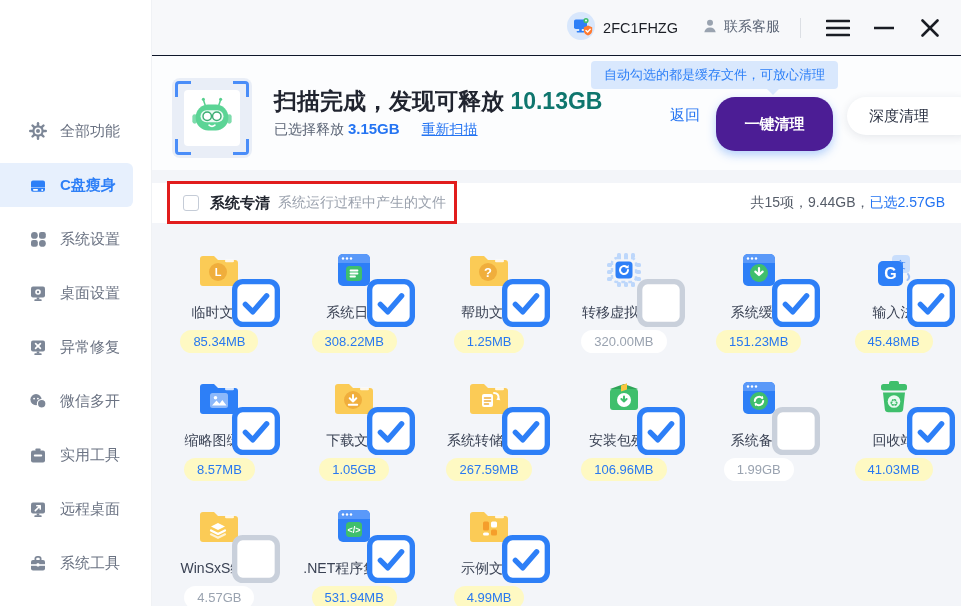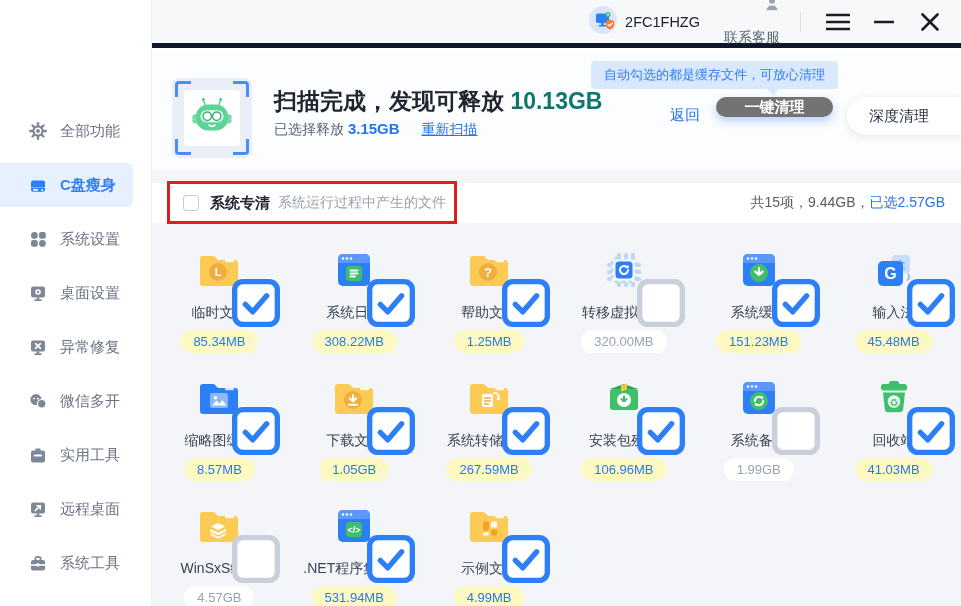--- a/index.html
+++ b/index.html
@@ -9,23 +9,23 @@
   
   .sidebar { position:absolute; left:0; top:0; width:152px; height:606px; background:#fff; border-right:1px solid #f0f2f5; z-index:3; }
   .logo-block { display:flex; flex-direction:column; align-items:center; padding-top:10px; }
   .logo-title { font-size:15px; font-weight:600; color:#15181f; margin-top:4px; }
   .menu { position:absolute; top:109px; left:0; right:0; }
   .menu-item { display:flex; align-items:center; height:44px; margin-bottom:10px; padding-left:29px; font-size:15px; color:#6b7383; cursor:pointer; }
   .menu-item .mi-icon { width:18px; height:18px; margin-right:13px; flex:0 0 18px; }
   .menu-item.active { width:133px; background:#e7f0fd; color:#2d7ff7; font-weight:600; border-radius:0 6px 6px 0; }
 
   
-  .topbar { position:absolute; left:152px; top:0; right:0; height:48px; background:#f7f8fa; border-bottom:5px solid #0f172a; display:flex; align-items:center; justify-content:flex-end; padding-right:14px; z-index:2; }
+  .topbar { position:absolute; left:152px; top:0; right:0; height:56px; background:#f7f8fa; border-bottom:1px solid #0f172a; display:flex; align-items:center; justify-content:flex-end; padding-right:14px; z-index:2; }
   .tb-code { display:flex; align-items:center; gap:8px; font-size:14.5px; color:#1c1f26; margin-right:24px; }
-  .tb-support { display:flex; align-items:flex-end; gap:14px; font-size:14px; color:#5a6475; cursor:pointer;flex-direction:column; }
+  .tb-support { display:flex; align-items:flex-start; gap:6px; font-size:14px; color:#5a6475; cursor:pointer; }
   .tb-divider { width:1px; height:20px; background:#dcdfe4; margin:0 20px; }
   .winbtn { width:34px; height:34px; display:flex; align-items:center; justify-content:center; cursor:pointer; }
   .winbtn + .winbtn { margin-left:12px; }
 
   
   .hdr { position:absolute; left:152px; top:52px; right:0; height:118px; background:#fcfdfe; z-index:1; }
   .scan-frame { position:absolute; left:20px; top:26px; width:80px; height:80px; background:#e9eef7; border-radius:8px; }
   .corner { position:absolute; width:16px; height:16px; border:3px solid #4a8df8; }
   .corner.tl { left:3px;  top:3px;    border-right:none; border-bottom:none; border-top-left-radius:4px; }
   .corner.tr { right:3px; top:3px;    border-left:none;  border-bottom:none; border-top-right-radius:4px; }
@@ -33,21 +33,21 @@
   .corner.br { right:3px; bottom:3px; border-left:none;  border-top:none;    border-bottom-right-radius:4px; }
   .robot-box { position:absolute; left:12px; top:12px; width:56px; height:56px; background:#fff; border-radius:4px; display:flex; align-items:center; justify-content:center; }
   .scan-title { position:absolute; left:122px; top:34px; font-size:23px; font-weight:bold; color:#20242f; white-space:nowrap; }
   .scan-title .big-size { color:#0f766e; }
   .scan-sub { position:absolute; left:122px; top:68px; font-size:14px; color:#5a6475; white-space:nowrap; }
   .scan-sub .sel-size { color:#2474f2; font-weight:bold; font-size:15px; }
   .scan-sub .rescan { color:#2474f2; text-decoration:underline; cursor:pointer; margin-left:22px; }
   .tooltip { position:absolute; top:9px; right:123px; background:#d9e8fd; color:#2d7ff7; font-size:13px; padding:5px 13px; border-radius:4px; white-space:nowrap; }
   .tooltip:after { content:""; position:absolute; bottom:-6px; right:58px; border:7px solid transparent; border-top:7px solid #d9e8fd; border-bottom:0; }
   .btn-back { position:absolute; top:54px; right:261px; font-size:15px; color:#2474f2; cursor:pointer;margin-left:22px; }
-  .btn-clean { position:absolute; top:45px; right:128px; width:117px; height:20px; border:none; border-radius:19px; background:#737373; color:#fff; font-size:15px; font-weight:600; cursor:pointer; box-shadow:0 4px 10px rgba(45,127,247,.35); }
+  .btn-clean { position:absolute; top:45px; right:128px; width:117px; height:54px; border:none; border-radius:19px; background:#4c1d95; color:#fff; font-size:15px; font-weight:600; cursor:pointer; box-shadow:0 4px 10px rgba(45,127,247,.35); }
   .btn-deep { position:absolute; top:45px; right:-16px; width:130px; height:38px; border:none; border-radius:19px; background:#fff; color:#2b3243; font-size:15px; cursor:pointer; box-shadow:0 2px 10px rgba(30,40,70,.10); padding-right:26px; }
 
   
   .content { position:absolute; left:152px; top:170px; right:0; bottom:0; background:#f3f5f9; }
   .sec-row { position:absolute; left:0; right:0; top:13px; height:40px; background:#fff; display:flex; align-items:center; padding:0 16px 0 31px; }
   .sec-check { width:16px; height:16px; border:1px solid #c5ccd7; border-radius:3px; background:#fff; margin-right:11px; cursor:pointer; flex:0 0 16px; }
   .sec-title { font-size:15px; font-weight:bold; color:#22262f; margin-right:8px; white-space:nowrap; }
   .sec-desc { font-size:14px; color:#9aa1ad; white-space:nowrap; }
   .sec-sum { margin-left:auto; font-size:14px; color:#565d69; white-space:nowrap; }
   .sec-sum .sel { color:#2474f2; }

